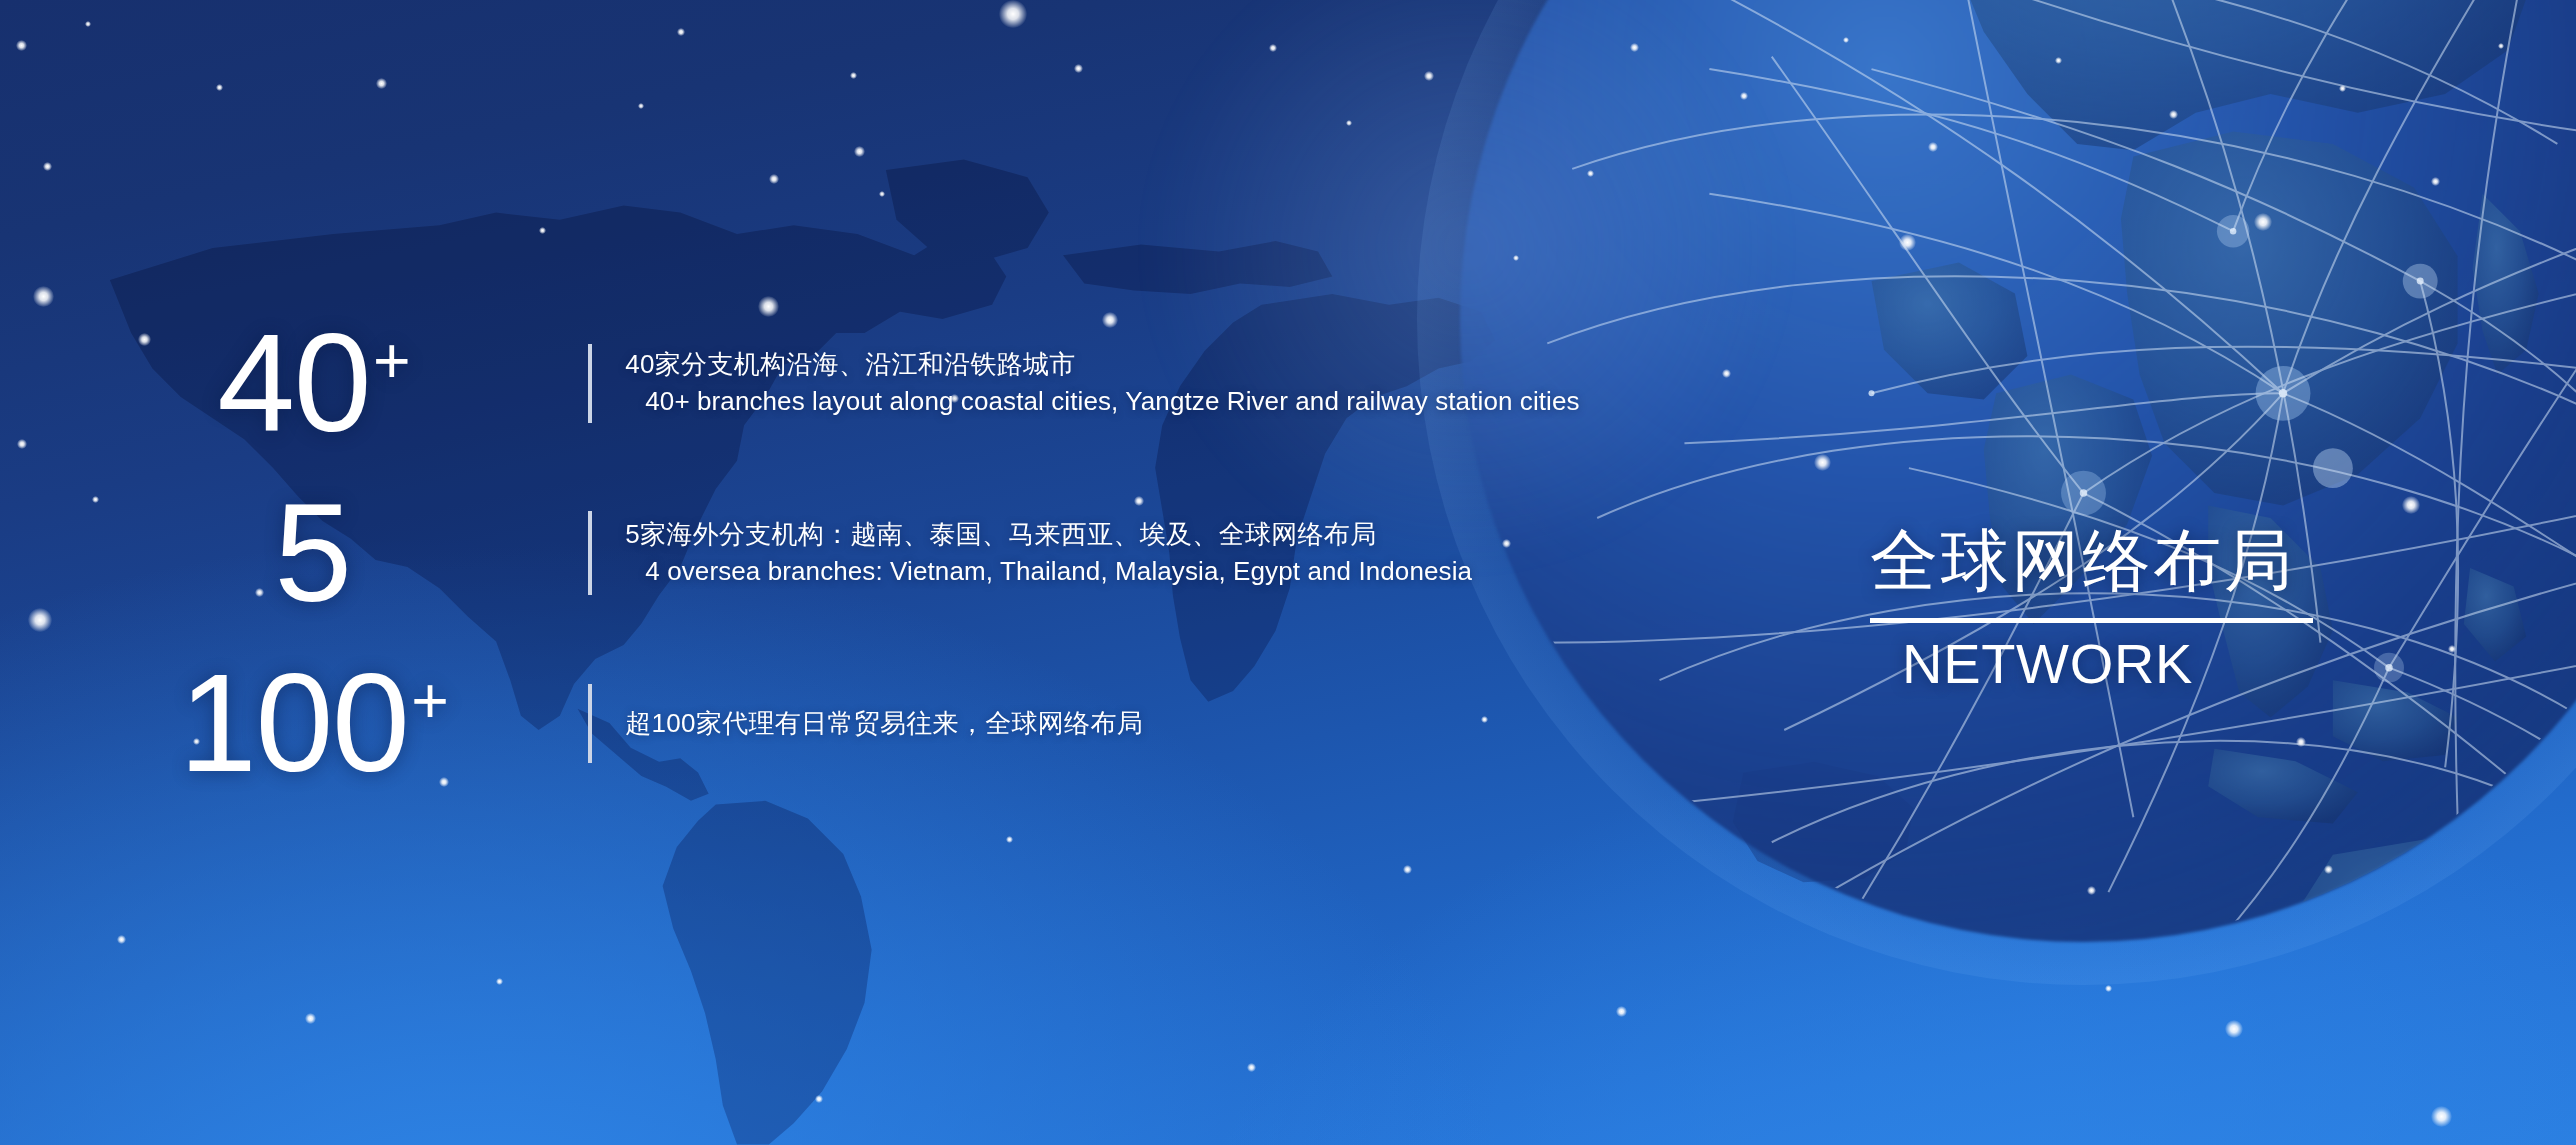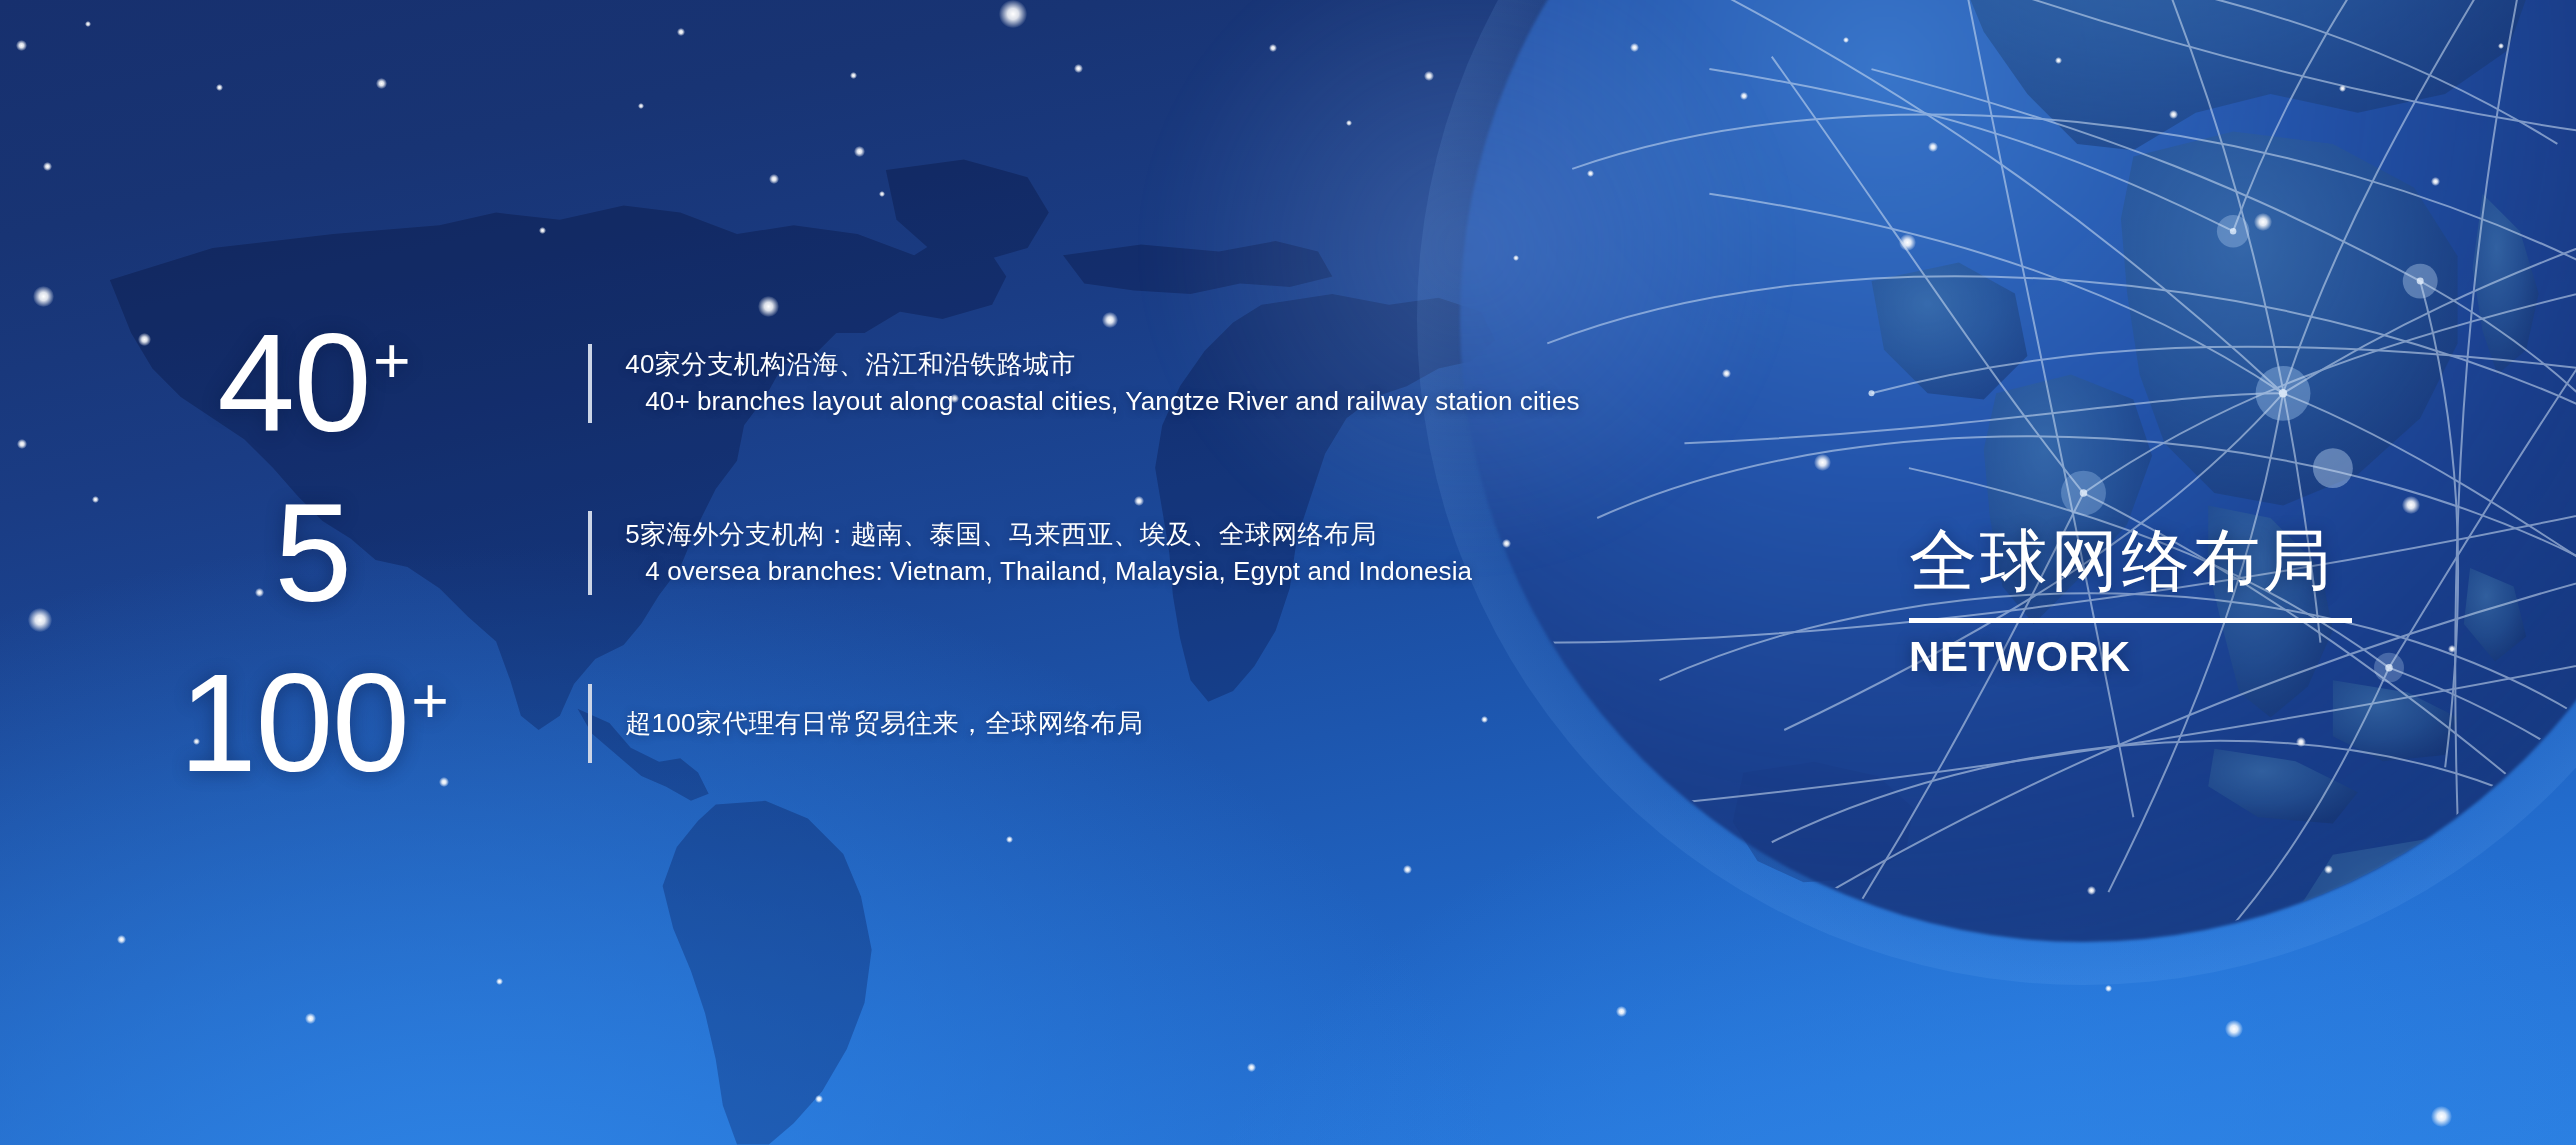--- a/index.html
+++ b/index.html
@@ -131,47 +131,48 @@
   
   .row-1 .stat-num{font-size:140px;}
   .row-2 .stat-num{font-size:140px;}
   .row-3 .stat-num{font-size:140px;}
   .row-2 .stat-div{height:84px;}
   .row-3 .stat-div{height:79px;}
 
   
   .title-block{
     position:absolute;
-    left:1909px;
+    left:1870px;
     top:526px;
     width:454px;
     color:#ffffff;
     text-align:left;
   }
   .title-cn{
     font-size:68px;
     line-height:1;
     font-weight:400;
     letter-spacing:2.8px;
     white-space:nowrap;
     text-shadow:0 1.4px 14px rgba(6,22,62,.5);
   }
   .title-rule{
     height:5px;
     background:#ffffff;
     margin:24px 0 12.8px 0;
     width:443px;
   }
   .title-en{
-    font-size:42px;
+    font-size:56px;
     line-height:1;
-    font-weight:700;
+    font-weight:400;
     letter-spacing:0.7px;
     white-space:nowrap;
     text-shadow:0 1.4px 14px rgba(6,22,62,.5);
+    margin-left:32px;
   }
 </style>
 </head>
 <body>
 
 <div class="stage">
 
   <div class="layer worldmap">
     <svg viewBox="0 0 3635 1617" preserveAspectRatio="none" aria-hidden="true">
       <g fill="#0f2a63">

